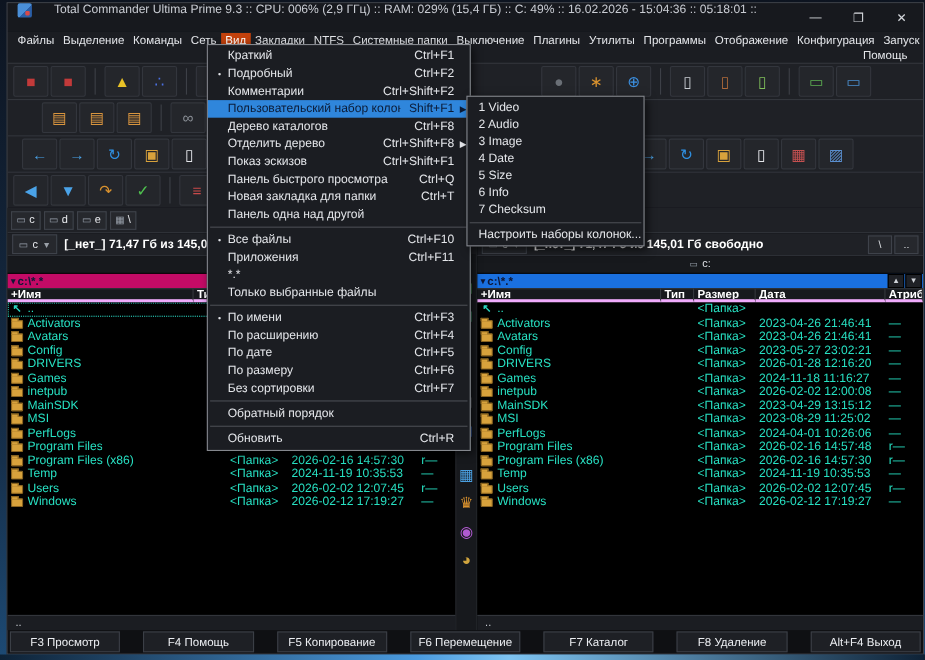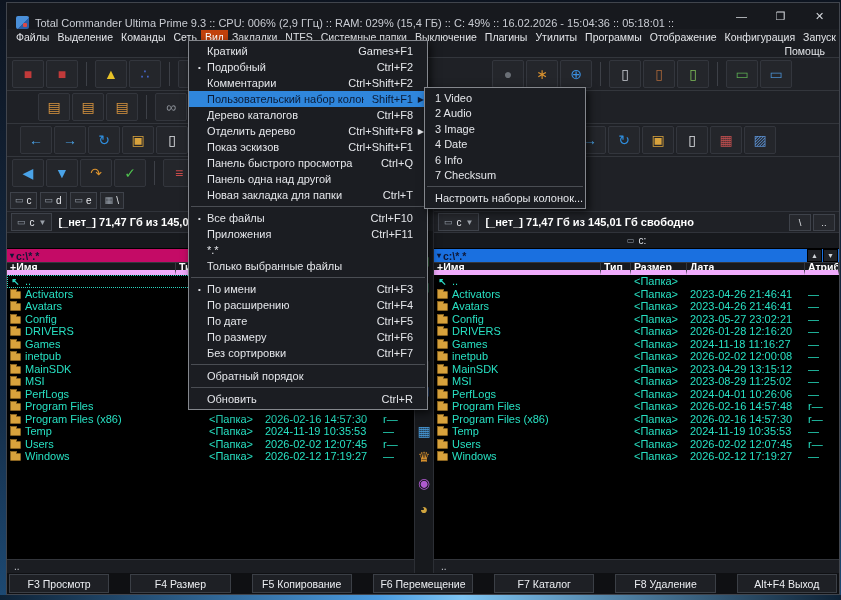--- a/index.html
+++ b/index.html
@@ -4,21 +4,21 @@
 <style>
   html,body{margin:0;padding:0}
   body{width:841px;height:600px;position:relative;overflow:hidden;
        background:linear-gradient(180deg,#0d1420 0%,#16304c 70%,#1d4a74 100%);
        font-family:"Liberation Sans",sans-serif;-webkit-font-smoothing:antialiased}
   body::after{content:"";position:absolute;left:0;right:0;bottom:0;height:5px;
        background:linear-gradient(90deg,#0e2236,#4a9ade 45%,#7ec4f2 55%,#0e2236)}
   .window{position:absolute;left:6px;top:2px;width:834px;height:593px;background:#1b1d22;
        border:1px solid #41454d;display:flex;flex-direction:column;box-sizing:border-box}
   
-  .titlebar{height:26px;flex:none;display:flex;align-items:flex-end;gap:6px;padding-left:9px;
+  .titlebar{height:26px;flex:none;display:flex;align-items:flex-start;gap:20px;padding-left:9px;
        background:#17191e;color:#c9ccd3;font-size:11px;white-space:nowrap}
   .appicon{width:13px;height:13px;flex:none;border-radius:2px;
        background:linear-gradient(135deg,#4a8fd8 0 55%,#2a5fa8 55%);position:relative}
   .appicon::after{content:"";position:absolute;right:2px;bottom:2px;width:4px;height:4px;background:#d84a4a;border-radius:1px}
   .title-text{overflow:hidden;text-overflow:ellipsis}
   .wcontrols{margin-left:auto;display:flex;height:26px}
   .wbtn{width:39px;height:26px;display:flex;align-items:center;justify-content:center;
        color:#d4d7dc;font-size:11px}
   
   .menubar{flex:none;background:#1b1d22;color:#e3e5e9}
@@ -68,21 +68,21 @@
   .path-row{height:13px;flex:none;display:flex;align-items:center;font-size:10.5px;font-weight:bold;
        padding-left:3px;color:#0e1736}
   .left .path-row{background:#c40b66}
   .right .path-row{background:#1a70e0}
   .path-row .parr{font-size:8px;margin-right:2px}
   .sortbtns{margin-left:auto;display:flex;gap:1px;padding-right:1px}
   .sbtn{width:13px;height:11px;background:#1f2126;color:#cfd3d8;font-size:7px;
        display:flex;align-items:center;justify-content:center;border:1px solid #000}
   .hdr-row{height:13px;flex:none;display:flex;background:#17191d;color:#fff;
        font-size:10.5px;font-weight:bold;white-space:nowrap}
-  .hcell{border-right:1px solid #34373d;border-top:1px solid #34373d;border-bottom:5px solid #f0abfc;
+  .hcell{border-right:1px solid #34373d;border-top:1px solid #34373d;border-bottom:3px solid #f0abfc;
        padding:0 3px;display:flex;align-items:center;overflow:hidden;box-sizing:border-box;flex:none}
   .c-name{flex:1 1 auto;min-width:0}
   .c-type{width:30px}.c-size{width:56px}.c-date{width:118px}.c-attr{width:34px}
   .flist{flex:1;min-height:0;background:#000;overflow:hidden}
   .frow{display:flex;height:12.5px;align-items:center;font-size:11px;color:#27e0c2;white-space:nowrap}
   .frow .c-name{display:flex;align-items:center;gap:4px;padding-left:3px;overflow:hidden}
   .frow .c-type,.frow .c-size,.frow .c-date,.frow .c-attr{flex:none;overflow:hidden;padding:0 3px;box-sizing:border-box}
   .fname{overflow:hidden}
   .fi{width:11px;height:8px;background:#d8a23c;border:1px solid #8a6420;border-radius:1px;
       position:relative;flex:none;margin-top:2px;box-sizing:border-box}
@@ -712,35 +712,35 @@
             <div class="c-attr">—</div>
           </div>
         </div>
       <div class="status-row">..</div>
     </div>
 
   </div>
 
   <div class="fkeys" id="fkeys">
       <div class="fkey">F3 Просмотр</div>
-      <div class="fkey">F4 Размер</div>
+      <div class="fkey">F4 Помощь</div>
       <div class="fkey">F5 Копирование</div>
       <div class="fkey">F6 Перемещение</div>
       <div class="fkey">F7 Каталог</div>
       <div class="fkey">F8 Удаление</div>
       <div class="fkey">Alt+F4 Выход</div>
     </div>
 
 </div>
 
 <div class="popup" id="view-menu">
     <div class="mi">
       <span class="mb"></span>
       <span class="ml">Краткий</span>
-      <span class="msc">Games+F1</span>
+      <span class="msc">Ctrl+F1</span>
       <span class="mar"></span>
     </div>
     <div class="mi">
       <span class="mb">•</span>
       <span class="ml">Подробный</span>
       <span class="msc">Ctrl+F2</span>
       <span class="mar"></span>
     </div>
     <div class="mi">
       <span class="mb"></span>
@@ -773,28 +773,28 @@
       <span class="mar"></span>
     </div>
     <div class="mi">
       <span class="mb"></span>
       <span class="ml">Панель быстрого просмотра</span>
       <span class="msc">Ctrl+Q</span>
       <span class="mar"></span>
     </div>
     <div class="mi">
       <span class="mb"></span>
+      <span class="ml">Новая закладка для папки</span>
+      <span class="msc">Ctrl+T</span>
+      <span class="mar"></span>
+    </div>
+    <div class="mi">
+      <span class="mb"></span>
       <span class="ml">Панель одна над другой</span>
       <span class="msc"></span>
-      <span class="mar"></span>
-    </div>
-    <div class="mi">
-      <span class="mb"></span>
-      <span class="ml">Новая закладка для папки</span>
-      <span class="msc">Ctrl+T</span>
       <span class="mar"></span>
     </div>
     <div class="msep"></div>
     <div class="mi">
       <span class="mb">•</span>
       <span class="ml">Все файлы</span>
       <span class="msc">Ctrl+F10</span>
       <span class="mar"></span>
     </div>
     <div class="mi">
@@ -859,17 +859,18 @@
       <span class="ml">Обновить</span>
       <span class="msc">Ctrl+R</span>
       <span class="mar"></span>
     </div>
   </div>
 <div class="popup" id="cols-submenu">
     <div class="smi">1 Video</div>
     <div class="smi">2 Audio</div>
     <div class="smi">3 Image</div>
     <div class="smi">4 Date</div>
+    <div class="smi">5 Size</div>
     <div class="smi">6 Info</div>
     <div class="smi">7 Checksum</div>
     <div class="msep"></div>
     <div class="smi">Настроить наборы колонок...</div>
   </div>
 
 </body></html>

